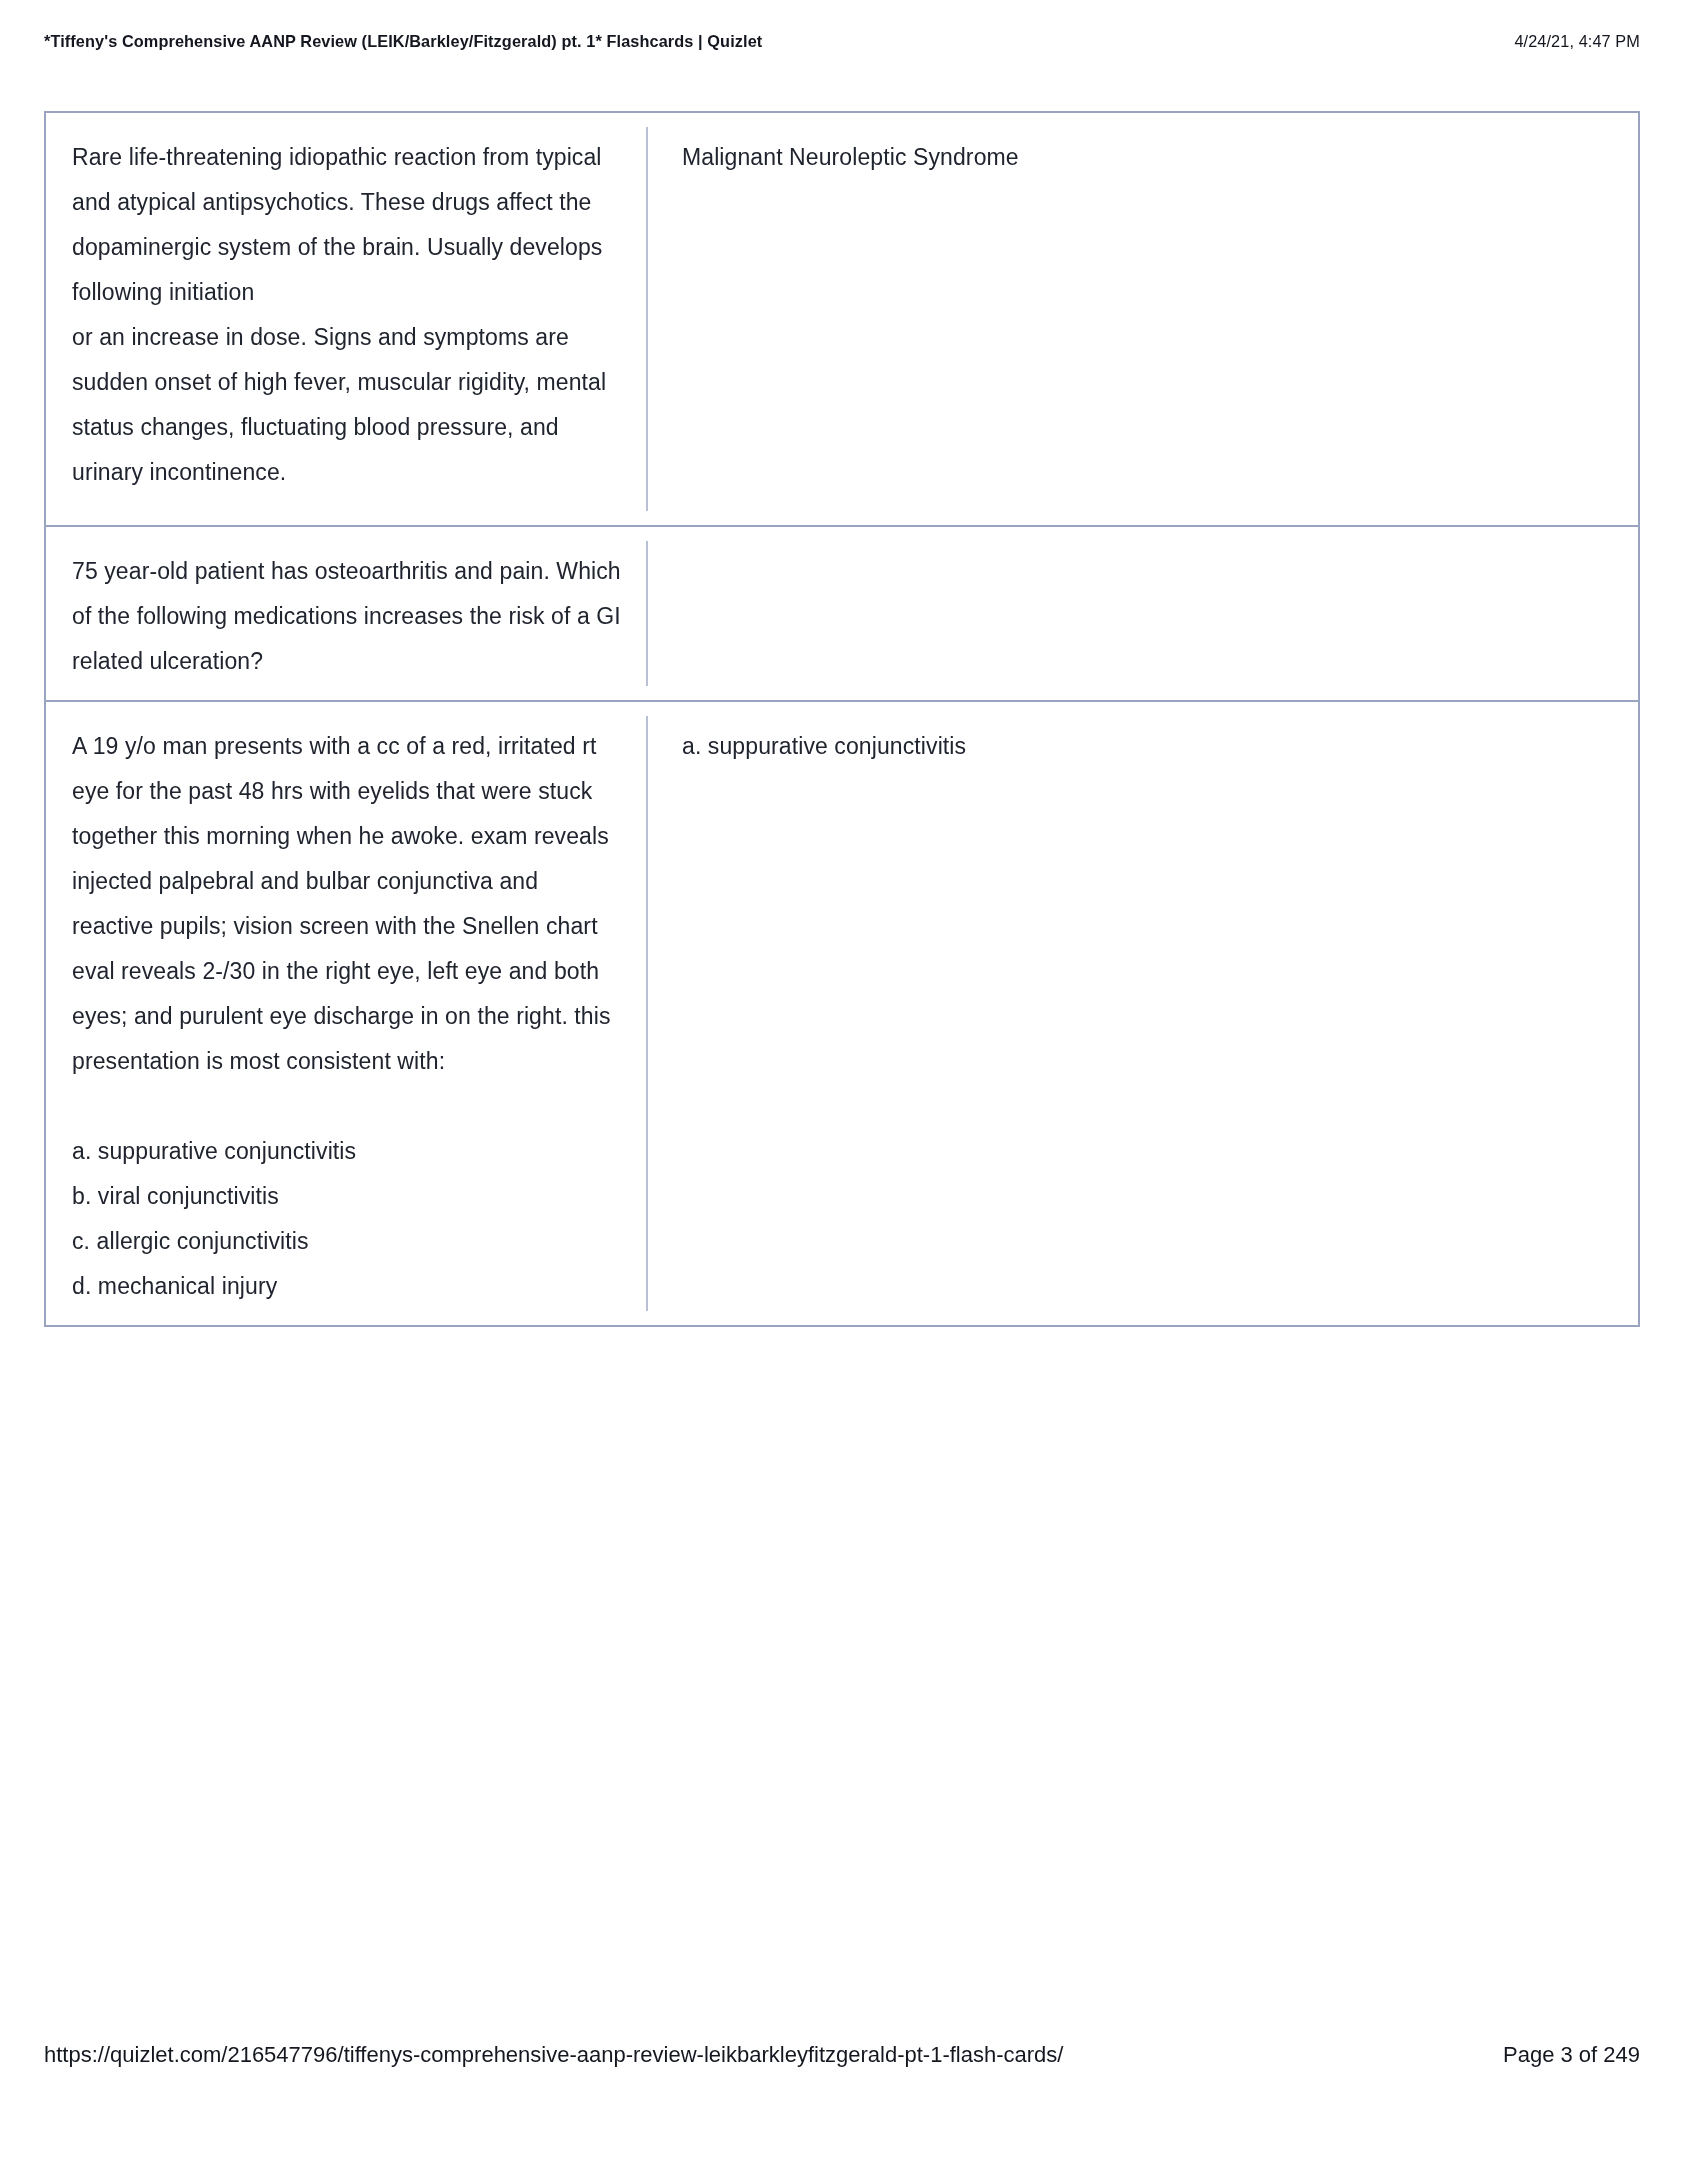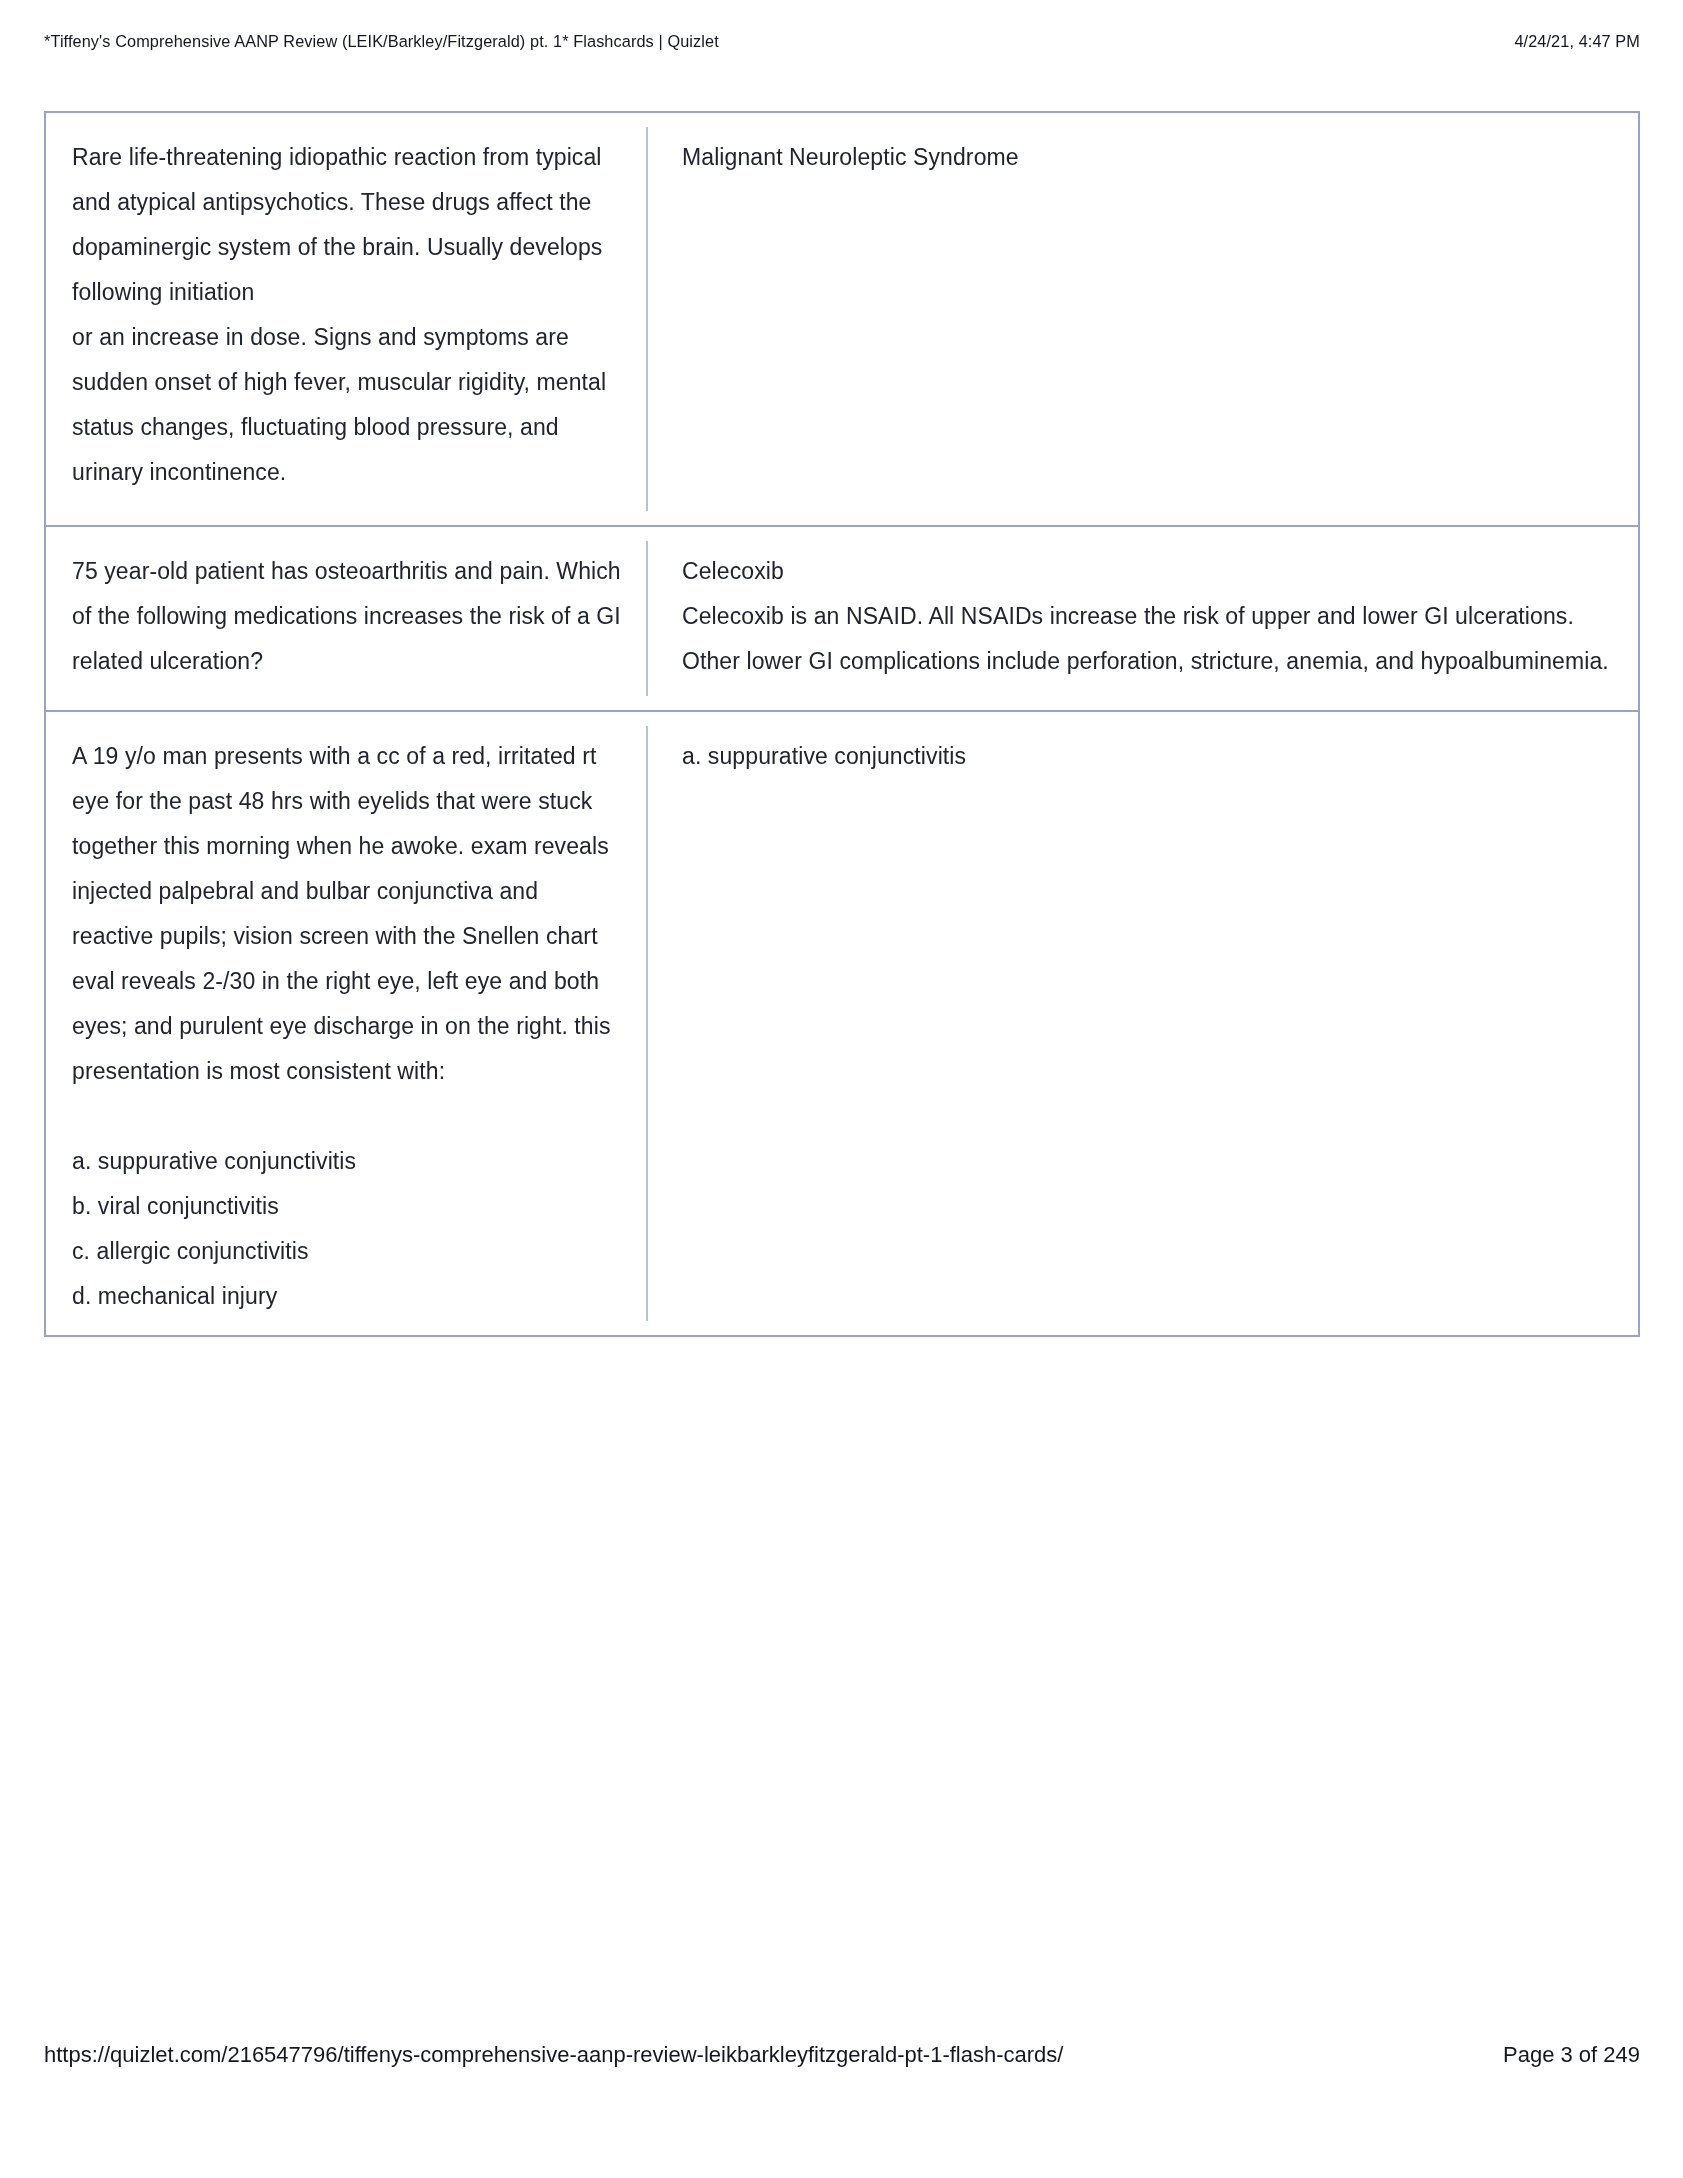--- a/index.html
+++ b/index.html
@@ -32,21 +32,21 @@
     width: 1596px;
     height: 24px;
     display: flex;
     align-items: baseline;
     justify-content: space-between;
     font-size: 16.3px;
     letter-spacing: 0.1px;
     color: #14171f;
     white-space: nowrap;
   }
-  .header-title { font-weight: 400; }
+  .header-title { font-weight: 700; }
   .header-date  { font-weight: 400; }
 
   
   .cards {
     position: absolute;
     left: 44px;
     top: 111px;
     width: 1596px;
   }
   .card {
@@ -131,24 +131,20 @@
       <div class="card-def">
         <div class="txt def">Malignant Neuroleptic Syndrome</div>
       </div>
     </div>
 
     <div class="card card-2">
       <div class="card-term">
         <div class="txt">75 year-old patient has osteoarthritis and pain. Which of the following medications increases the risk of a GI related ulceration?</div>
         <div class="divider"></div>
       </div>
-      <div class="card-def">
-        <div class="txt def">Celecoxib
-Celecoxib is an NSAID. All NSAIDs increase the risk of upper and lower GI ulcerations. Other lower GI complications include perforation, stricture, anemia, and hypoalbuminemia.</div>
-      </div>
     </div>
 
     <div class="card card-3">
       <div class="card-term">
         <div class="txt choices">A 19 y/o man presents with a cc of a red, irritated rt eye for the past 48 hrs with eyelids that were stuck together this morning when he awoke. exam reveals injected palpebral and bulbar conjunctiva and reactive pupils; vision screen with the Snellen chart eval reveals 2-/30 in the right eye, left eye and both eyes; and purulent eye discharge in on the right. this presentation is most consistent with:
 
 a. suppurative conjunctivitis
 b. viral conjunctivitis
 c. allergic conjunctivitis
 d. mechanical injury</div>

